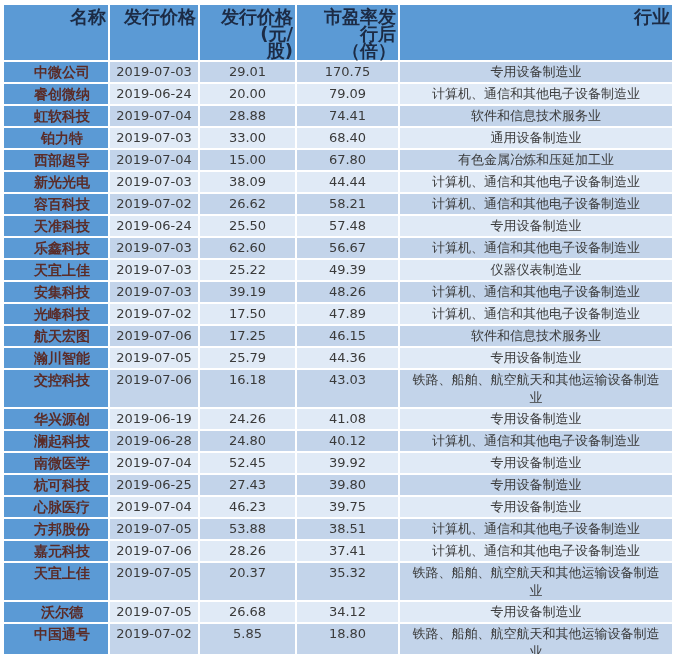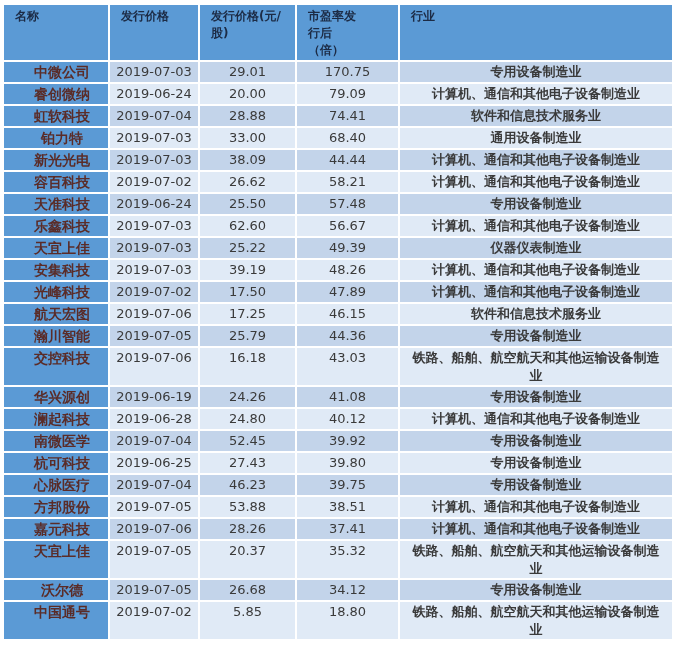--- a/index.html
+++ b/index.html
@@ -19,27 +19,27 @@
   table.ipo {
     border-collapse: separate;
     border-spacing: 2px;
     table-layout: fixed;
     width: 672px;
     background: var(--grid, #ffffff);
   }
   th {
     background: var(--header-bg, #5b9ad5);
     color: var(--header-text, #1c2b45);
-    font-size: 12px;
+    font-size: 18px;
     font-weight: bold;
     height: 50px;
     vertical-align: top;
     padding: 3px 2px 1px 11px;
     line-height: 17px;
-    text-align: left;
+    text-align: right;
     white-space: pre-line;
   }
   td {
     font-size: 13px;
     color: var(--body-text, #3a3a3a);
     height: 19px;
     line-height: 18px;
     vertical-align: top;
     padding: 1px 2px 0 2px;
     text-align: center;
@@ -52,21 +52,21 @@
     font-size: 14px;
     font-weight: bold;
     padding-left: 14px;
   }
   tbody td.date-cell,
   tbody td.price-cell,
   tbody td.pe-cell {
     font-weight: normal;
   }
   tbody td.industry-cell {
-    font-weight: bold;
+    font-weight: normal;
     padding: 1px 10px 0 10px;
   }
 </style>
 </head>
 <body>
 
 <div class="table-wrap">
   <table class="ipo">
     <colgroup>
       <col style="width:104px">
@@ -110,20 +110,27 @@
           <td class="industry-cell">软件和信息技术服务业</td>
         </tr>
         <tr>
           <td class="name-cell">铂力特</td>
           <td class="date-cell">2019-07-03</td>
           <td class="price-cell">33.00</td>
           <td class="pe-cell">68.40</td>
           <td class="industry-cell">通用设备制造业</td>
         </tr>
         <tr>
+          <td class="name-cell">西部超导</td>
+          <td class="date-cell">2019-07-04</td>
+          <td class="price-cell">15.00</td>
+          <td class="pe-cell">67.80</td>
+          <td class="industry-cell">有色金属冶炼和压延加工业</td>
+        </tr>
+        <tr>
           <td class="name-cell">新光光电</td>
           <td class="date-cell">2019-07-03</td>
           <td class="price-cell">38.09</td>
           <td class="pe-cell">44.44</td>
           <td class="industry-cell">计算机、通信和其他电子设备制造业</td>
         </tr>
         <tr>
           <td class="name-cell">容百科技</td>
           <td class="date-cell">2019-07-02</td>
           <td class="price-cell">26.62</td>

